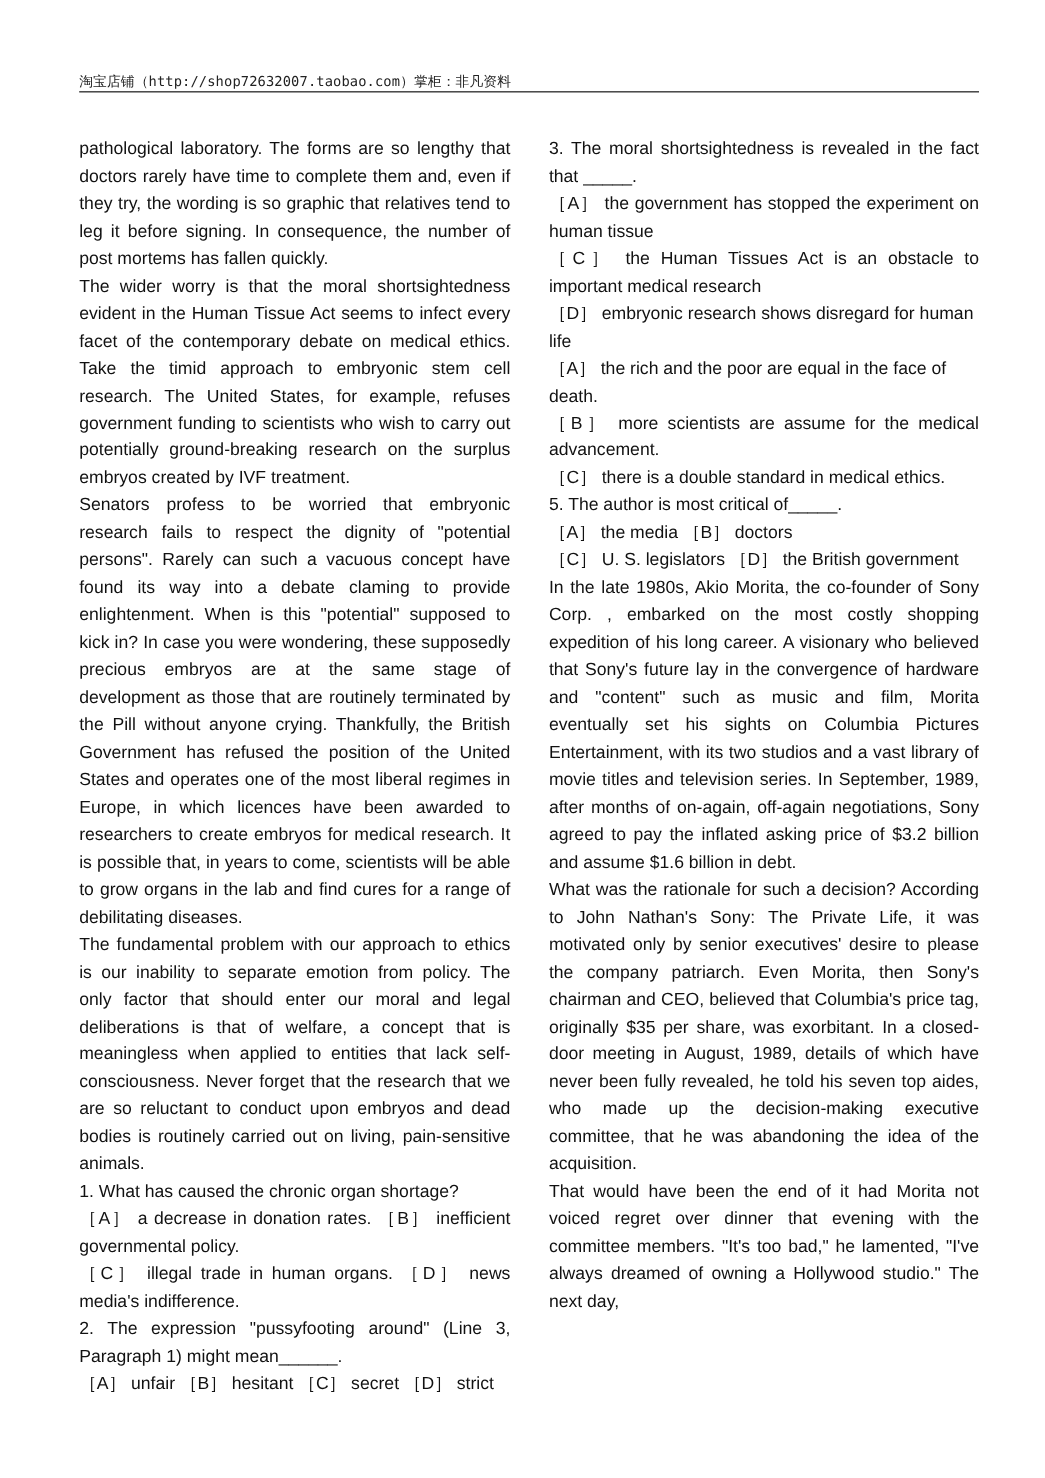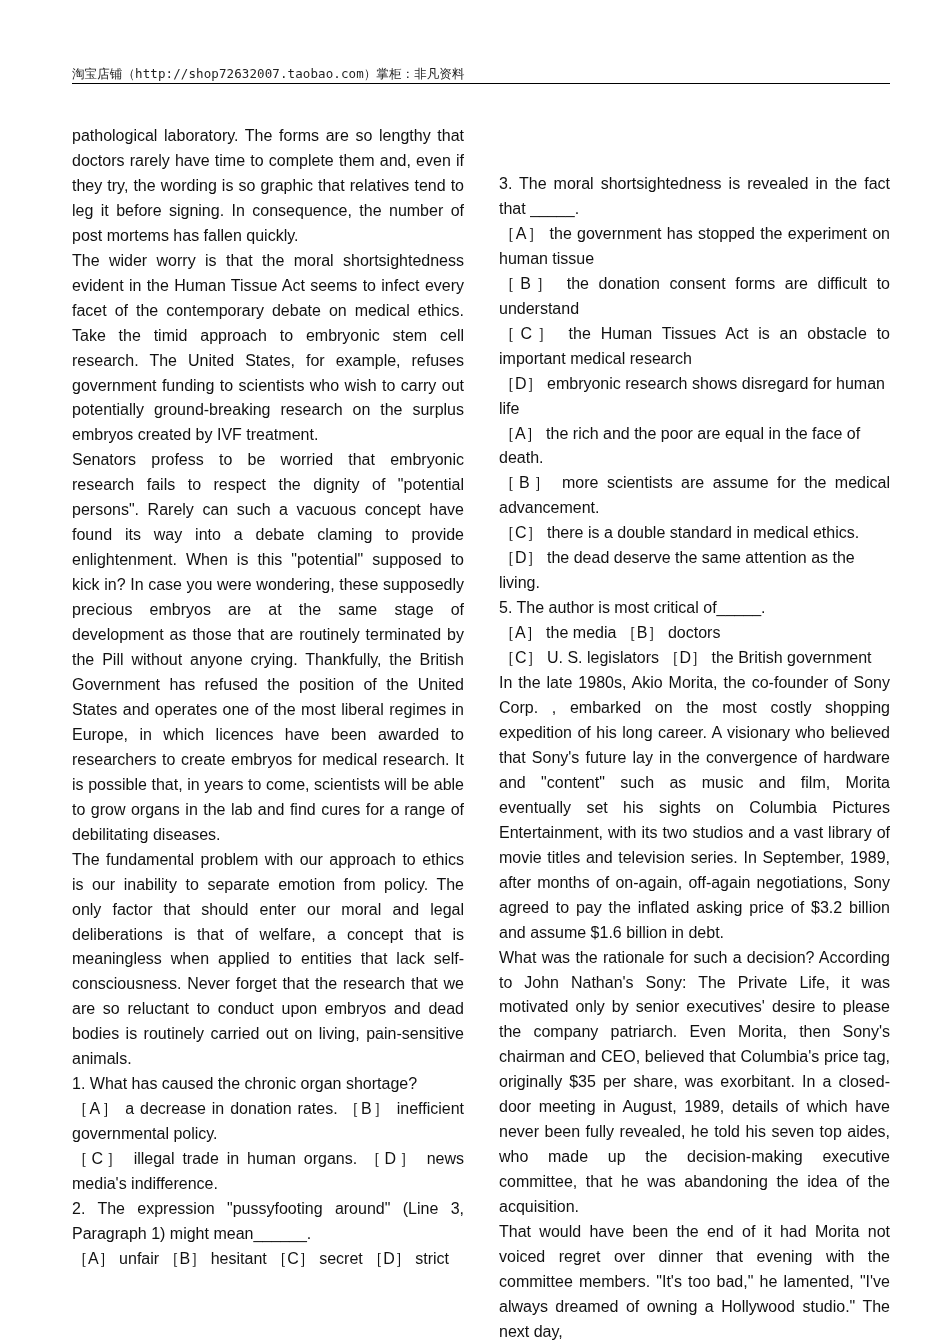--- a/index.html
+++ b/index.html
@@ -11,21 +11,21 @@
       font-family: "DejaVu Sans Mono", "Liberation Mono", monospace;
       font-size: 12.5px; line-height: 19px; color: #222; letter-spacing: 0.1px;
     }
     .col {
       position: absolute; top: 124px;
       font-family: Liberation Sans, sans-serif;
       font-size: 16px; line-height: 24.95px;
       text-align: justify;
     }
     .col-left { left: 72px; width: 392px; }
-    .col-right { left: 499px; width: 391px; margin-top: 48px; }
+    .col-right { left: 499px; width: 391px; }
     .p { margin: 0; text-align: justify; }
     .opt-line { margin: 0; text-align: justify; }
     .nojust { text-align: left; }
   </style>
 </head>
 <body>
 
 <div class="header">淘宝店铺（http://shop72632007.taobao.com）掌柜：非凡资料</div>
 
 <div class="col col-left">
@@ -43,30 +43,28 @@
   <div>
     <p class="p">2. The expression "pussyfooting around" (Line 3, Paragraph 1) might mean______.</p>
     <p class="opt-line nojust">［A］ unfair ［B］ hesitant ［C］ secret ［D］ strict</p>
   </div>
 </div>
 
 <div class="col col-right">
   <div>
     <p class="p">3. The moral shortsightedness is revealed in the fact that _____.</p>
     <p class="opt-line">［A］ the government has stopped the experiment on human tissue</p>
-    <p class="opt-line">［B］ the donation consent forms are difficult to understand</p>
     <p class="opt-line">［C］ the Human Tissues Act is an obstacle to important medical research</p>
     <p class="opt-line nojust">［D］ embryonic research shows disregard for human life</p>
   </div>
 
   <div>
     <p class="opt-line nojust">［A］ the rich and the poor are equal in the face of death.</p>
     <p class="opt-line">［B］ more scientists are assume for the medical advancement.</p>
     <p class="opt-line nojust">［C］ there is a double standard in medical ethics.</p>
-    <p class="opt-line nojust">［D］ the dead deserve the same attention as the living.</p>
   </div>
 
   <div>
     <p class="p nojust">5. The author is most critical of_____.</p>
     <p class="opt-line nojust">［A］ the media ［B］ doctors</p>
     <p class="opt-line nojust">［C］ U. S. legislators ［D］ the British government</p>
   </div>
 
   <p class="p">In the late 1980s, Akio Morita, the co-founder of Sony Corp. , embarked on the most costly shopping expedition of his long career. A visionary who believed that Sony's future lay in the convergence of hardware and "content" such as music and film, Morita eventually set his sights on Columbia Pictures Entertainment, with its two studios and a vast library of movie titles and television series. In September, 1989, after months of on-again, off-again negotiations, Sony agreed to pay the inflated asking price of $3.2 billion and assume $1.6 billion in debt.</p>
   <p class="p">What was the rationale for such a decision? According to John Nathan's Sony: The Private Life, it was motivated only by senior executives' desire to please the company patriarch. Even Morita, then Sony's chairman and CEO, believed that Columbia's price tag, originally $35 per share, was exorbitant. In a closed-door meeting in August, 1989, details of which have never been fully revealed, he told his seven top aides, who made up the decision-making executive committee, that he was abandoning the idea of the acquisition.</p>

